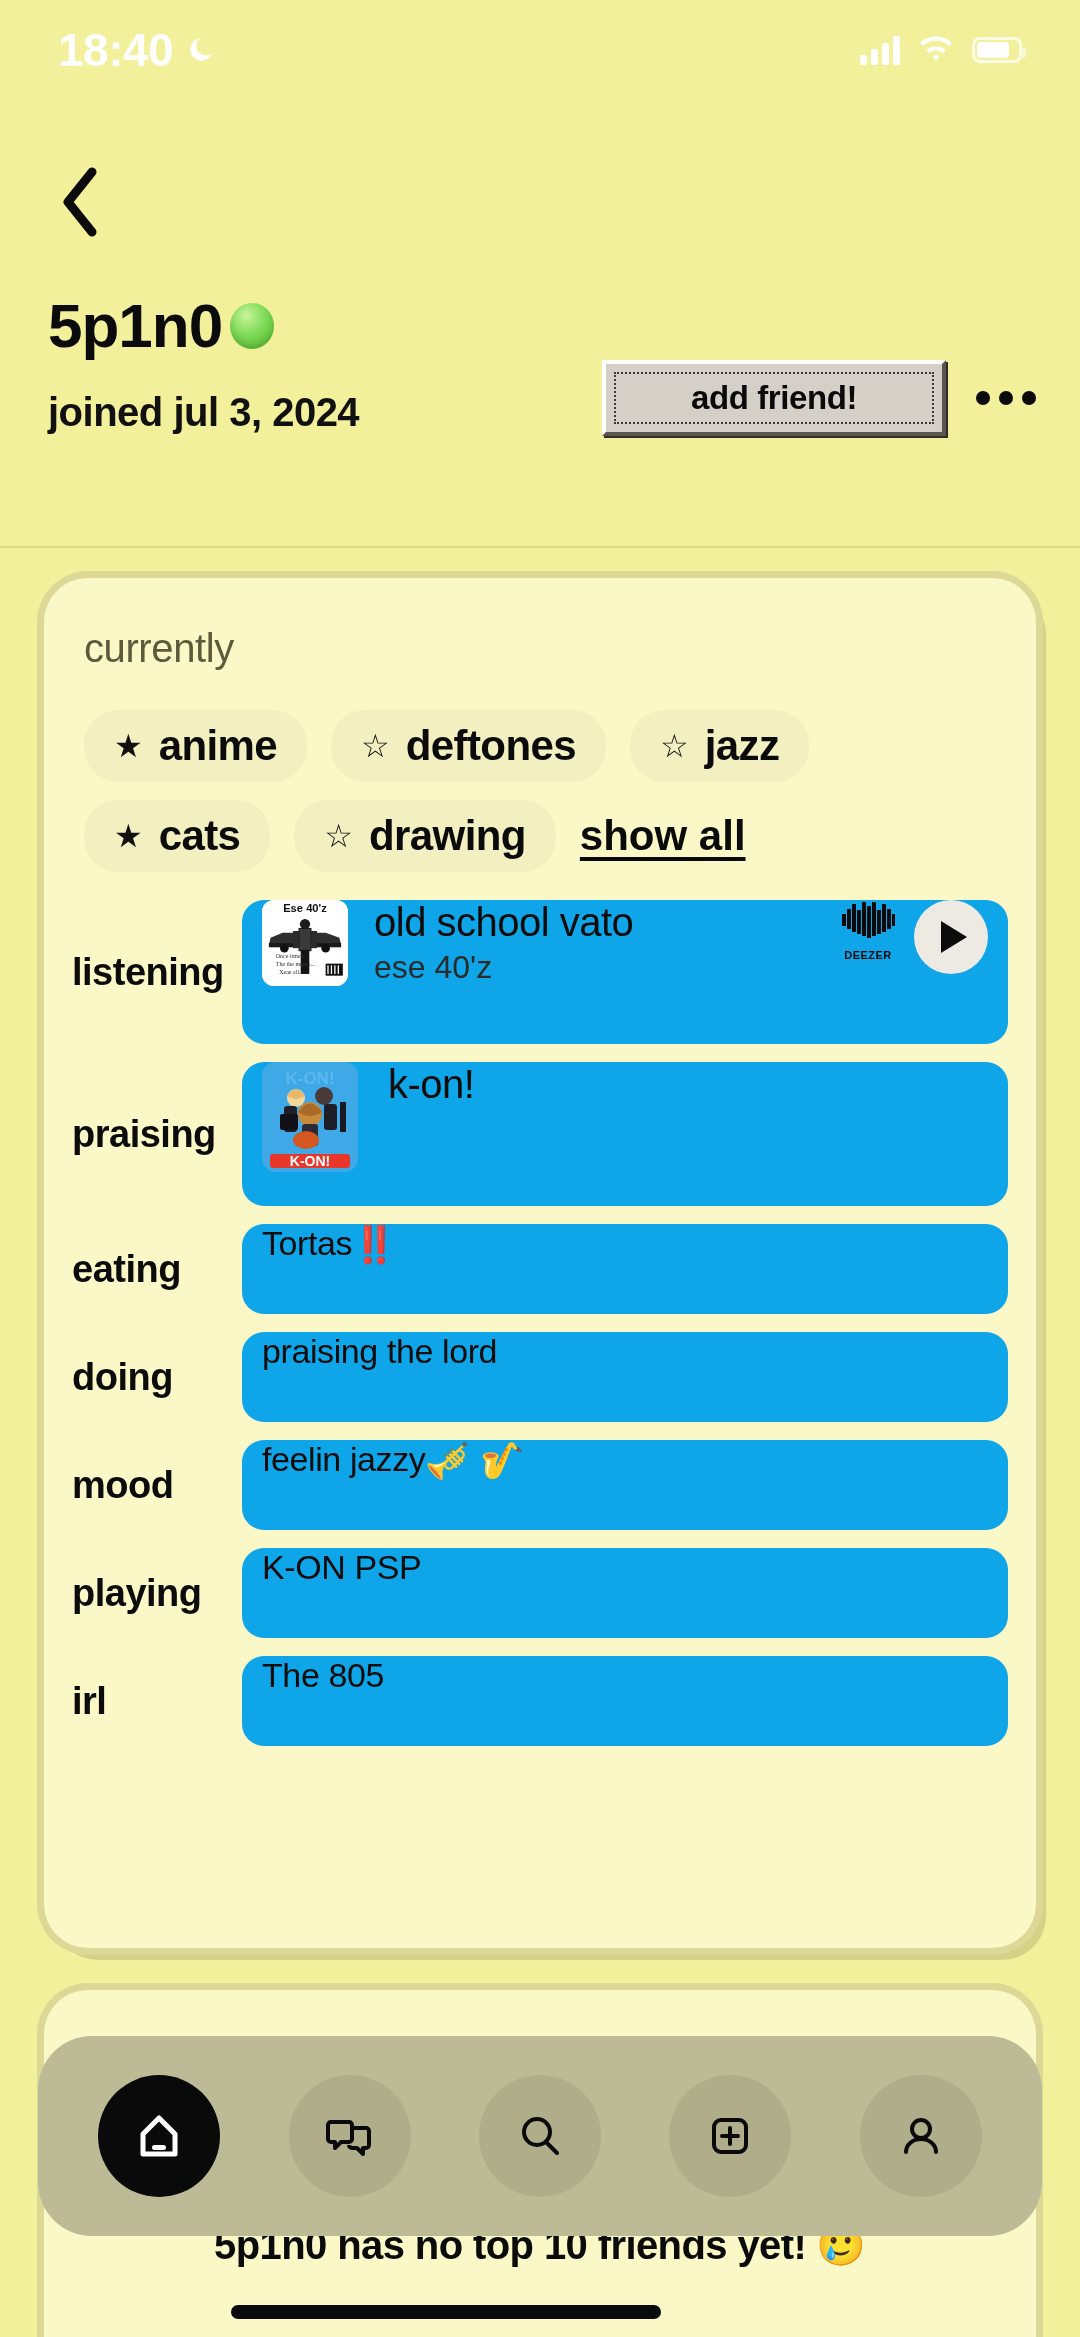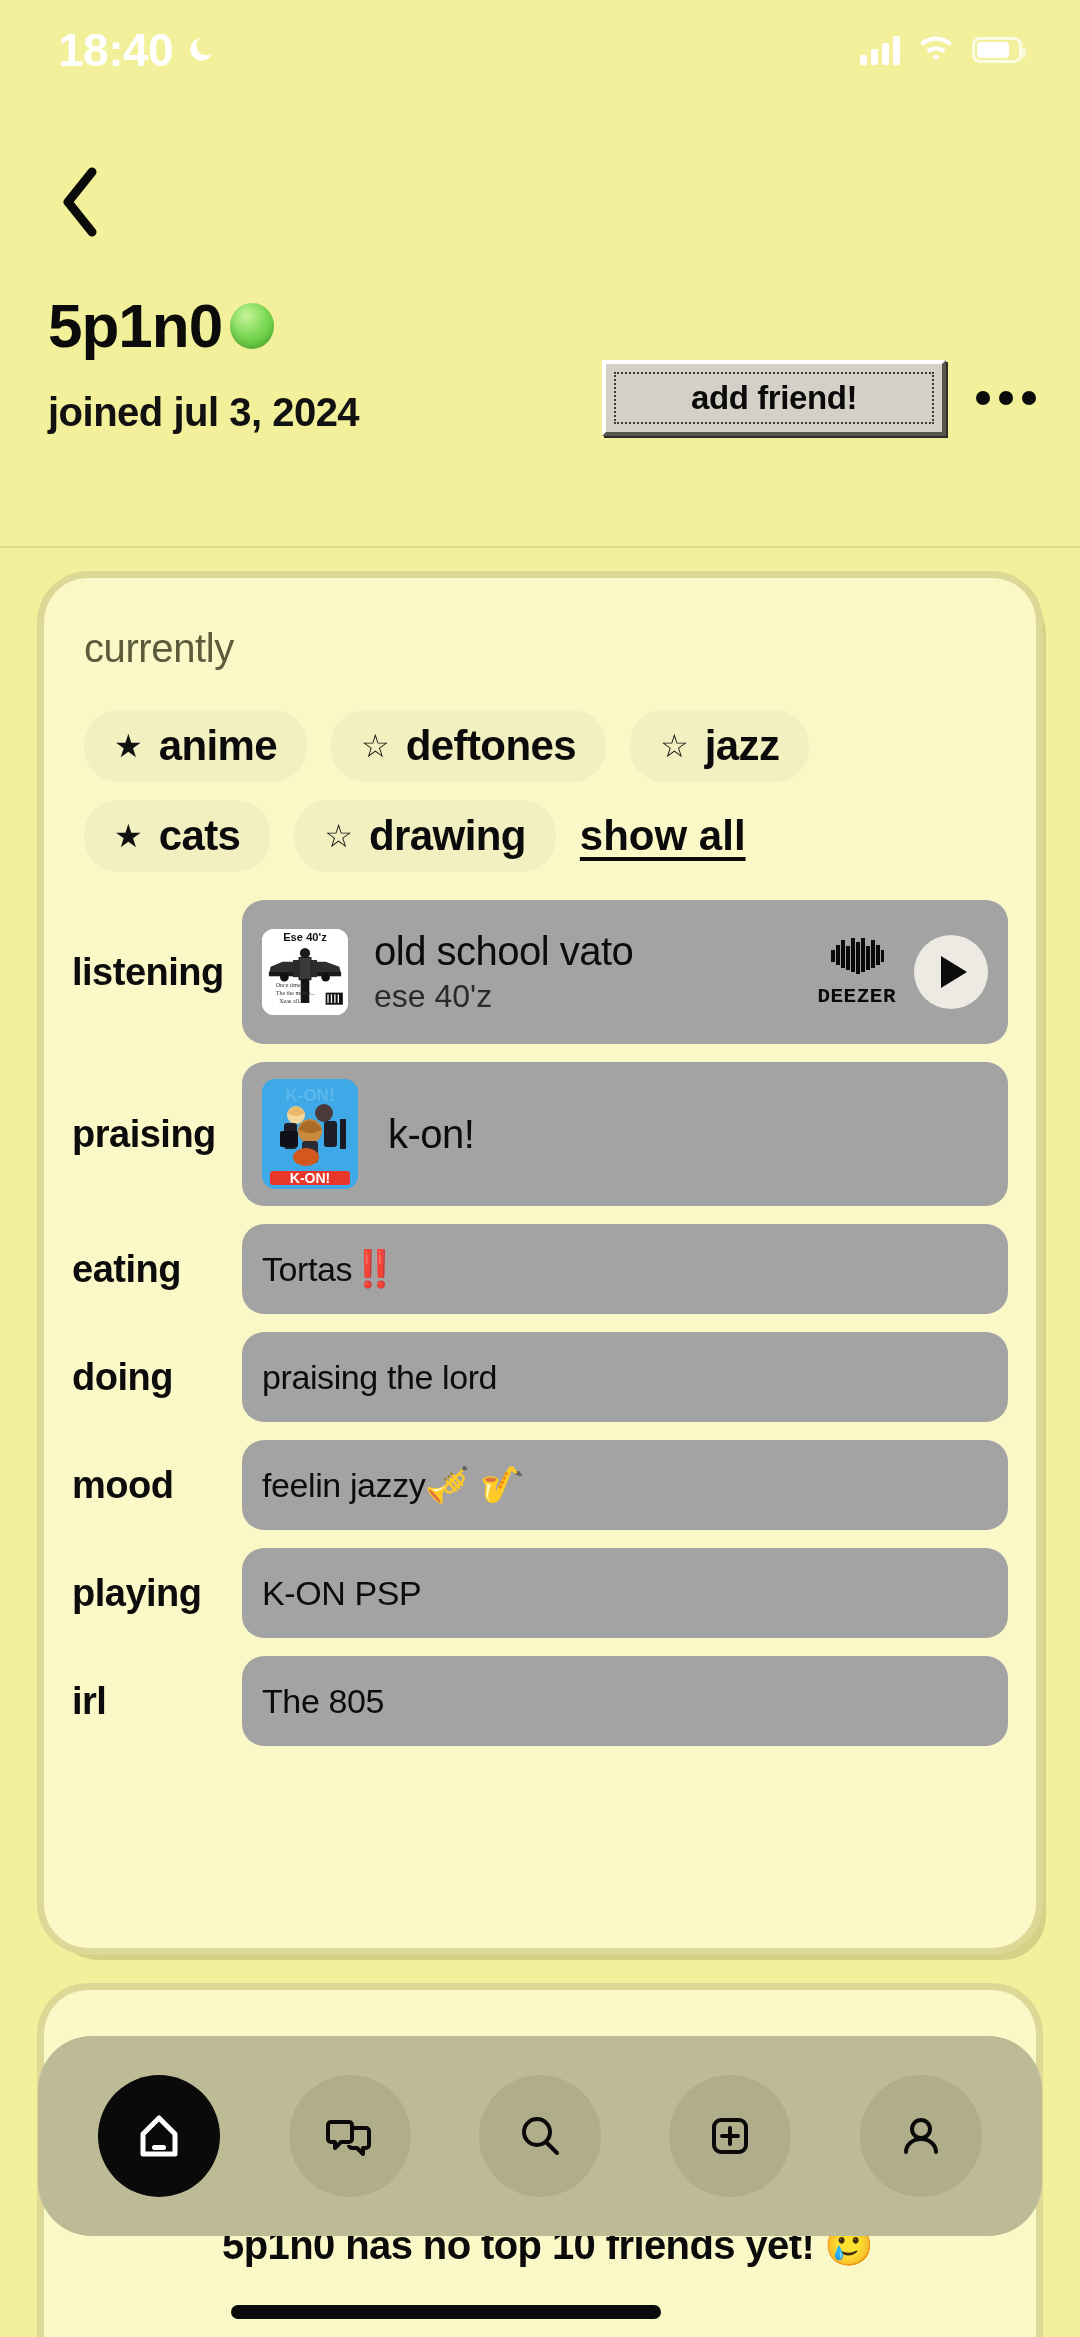--- a/index.html
+++ b/index.html
@@ -142,23 +142,23 @@
 
   
   .rows { position:absolute; left:0; top:322px; width:100%; }
   .row { display:flex; align-items:center; margin-bottom:18px; padding-left:28px; }
   .row-label {
     width:170px; flex:0 0 170px;
     font-size:38px; font-weight:700; color:#0C0C0C; letter-spacing:-.5px;
   }
   .row-box {
     flex:1; margin-right:28px;
-    background:#a3a3a3; border-radius:22px;
+    background:#0ea5e9; border-radius:22px;
     min-height:90px;
-    display:flex; align-items:center;
+    display:flex; align-items:flex-start;
     padding:0 20px;
   }
   .row-box.tall { min-height:144px; }
   .row-text {
     font-size:34px; font-weight:400; color:#0C0C0C; letter-spacing:-.4px;
   }
 
   
   .media-art {
     width:86px; height:86px; flex:0 0 86px; border-radius:12px;
@@ -167,23 +167,22 @@
   .media-meta { flex:1; margin-left:26px; min-width:0; }
   .media-title {
     font-size:40px; font-weight:400; color:#0C0C0C; letter-spacing:-.5px;
     white-space:nowrap; overflow:hidden; text-overflow:ellipsis;
   }
   .media-sub {
     font-size:32px; font-weight:400; color:#2A2A2A; margin-top:4px;
   }
   .deezer { flex:0 0 auto; margin-right:18px; text-align:center; }
   .deezer-word {
-    font-size:21px; font-weight:700; color:#0A0A0A; letter-spacing:.5px;
+    font-size:11px; font-weight:700; color:#0A0A0A; letter-spacing:.5px;
     margin-top:1px;
-    font-family:Liberation Mono, monospace;
   }
   .play-btn {
     flex:0 0 74px; width:74px; height:74px; border-radius:50%;
     background:#EDEAE3;
     display:flex; align-items:center; justify-content:center;
   }
   .play-tri {
     width:0; height:0; margin-left:6px;
     border-left:26px solid #0B0B0B;
     border-top:16px solid transparent;
@@ -202,21 +201,21 @@
   
   .bottom-card {
     position:absolute; left:44px; top:1990px;
     width:992px; height:347px;
     background:#FBF8C8;
     border-radius:44px 44px 0 0;
     box-shadow:0 0 0 7px #DDD895;
     overflow:hidden;
   }
   .friends-empty {
-    position:absolute; left:8px; top:232px; width:992px;
+    position:absolute; left:0; top:232px; width:992px;
     text-align:center;
     font-size:40px; font-weight:700; color:#0B0B0B; letter-spacing:-.6px;
   }
 
   .navbar {
     position:absolute; left:38px; top:2036px;
     width:1004px; height:200px;
     background:#BDBB95;
     border-radius:54px;
     display:flex; align-items:center; justify-content:space-around;

